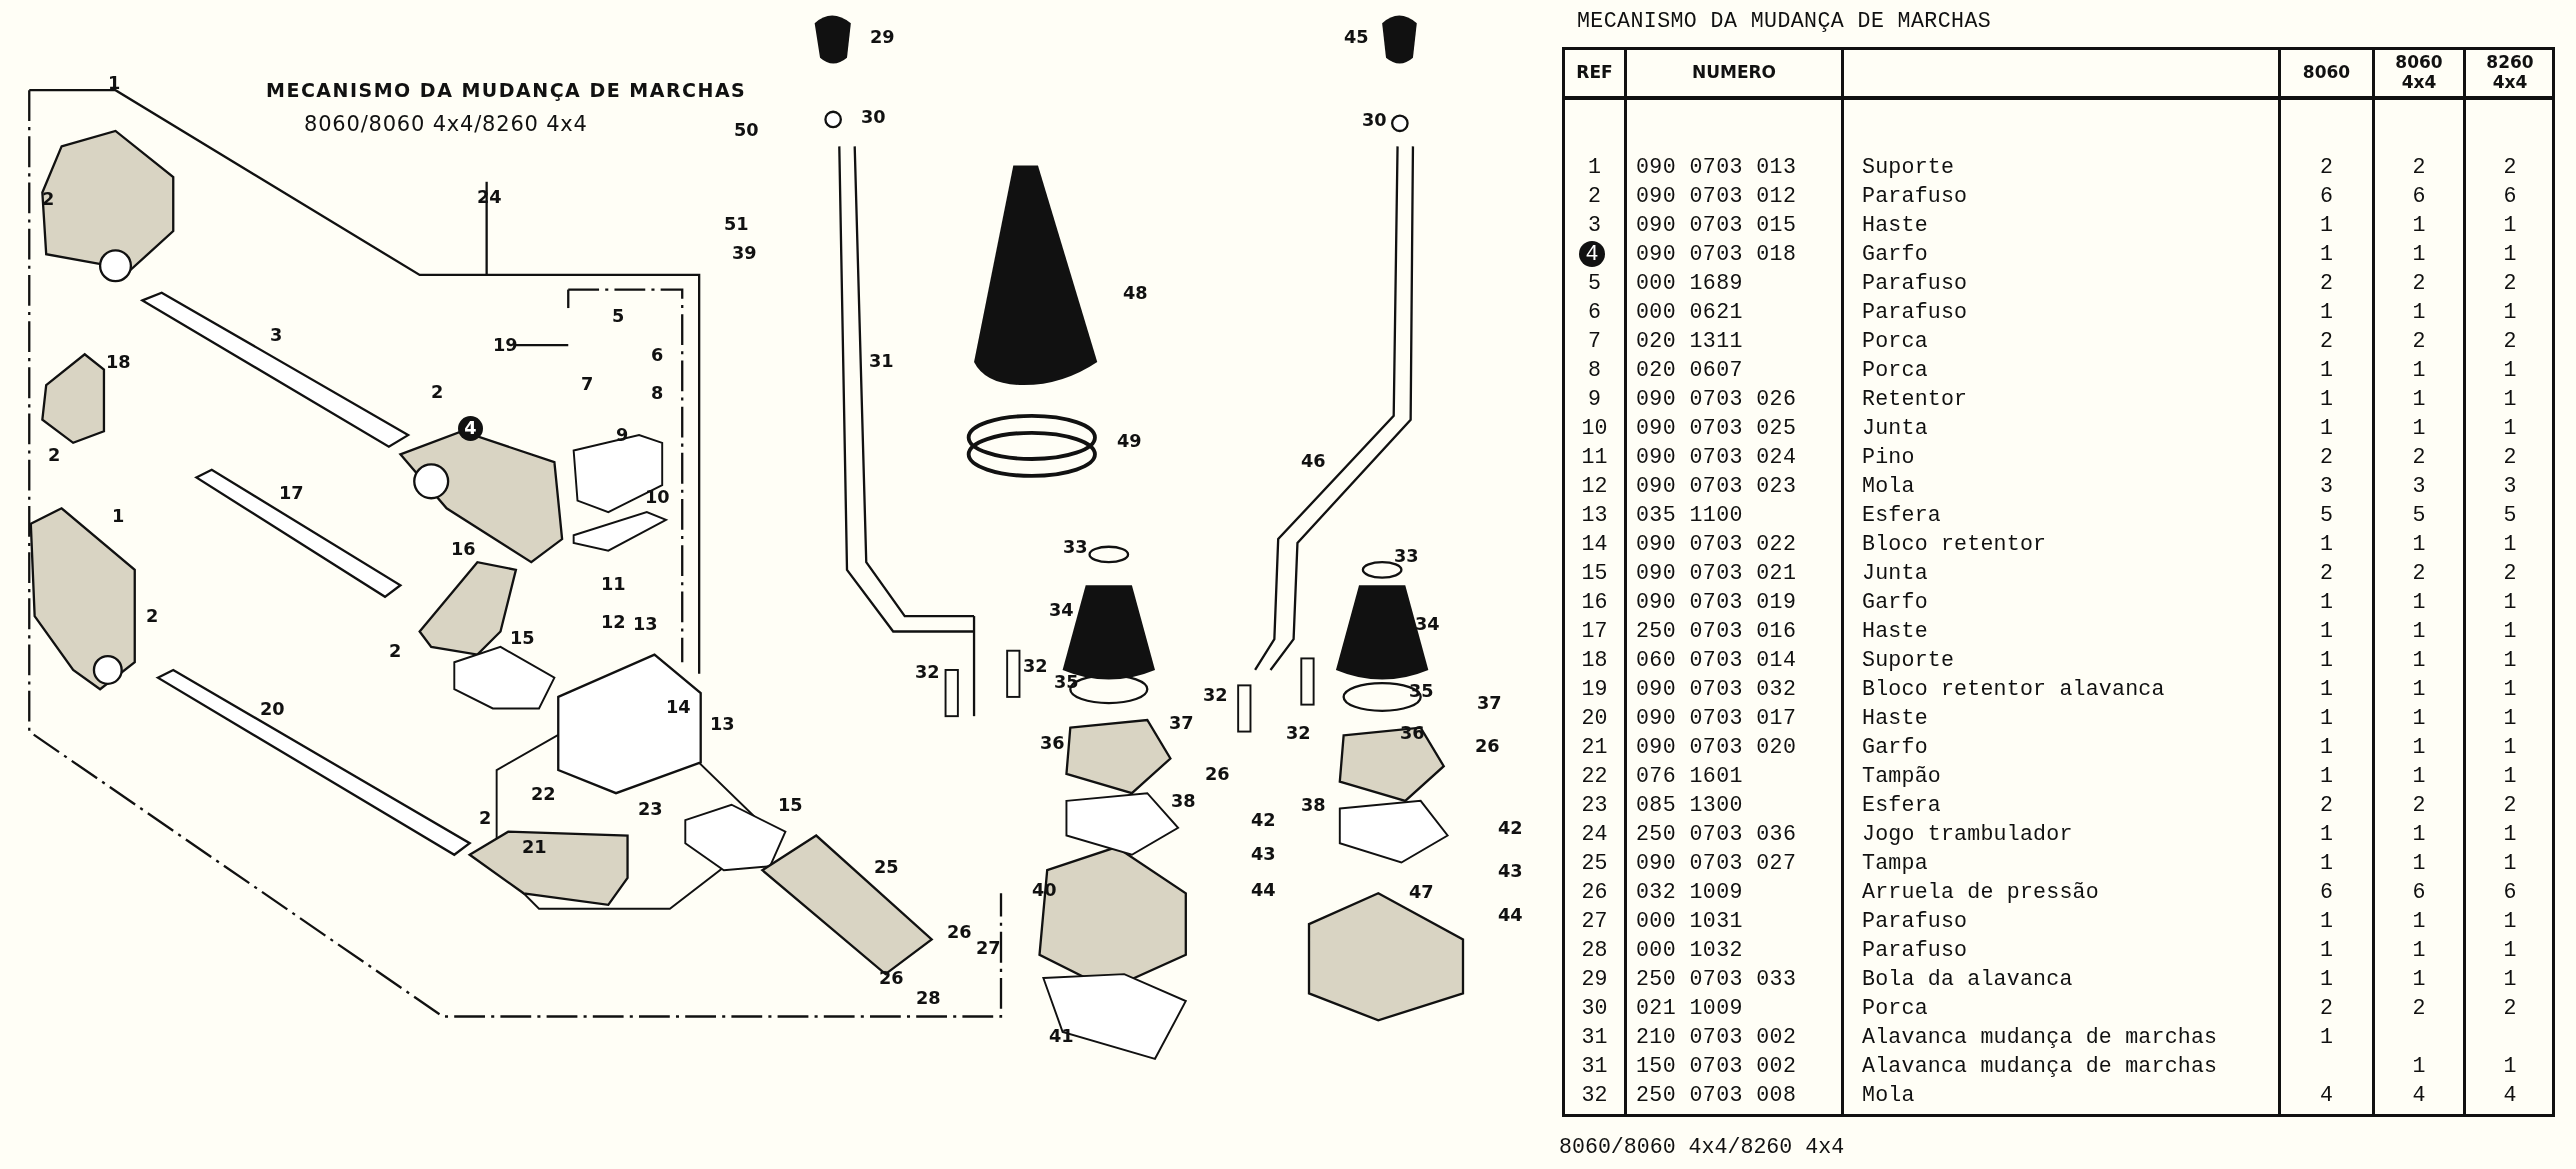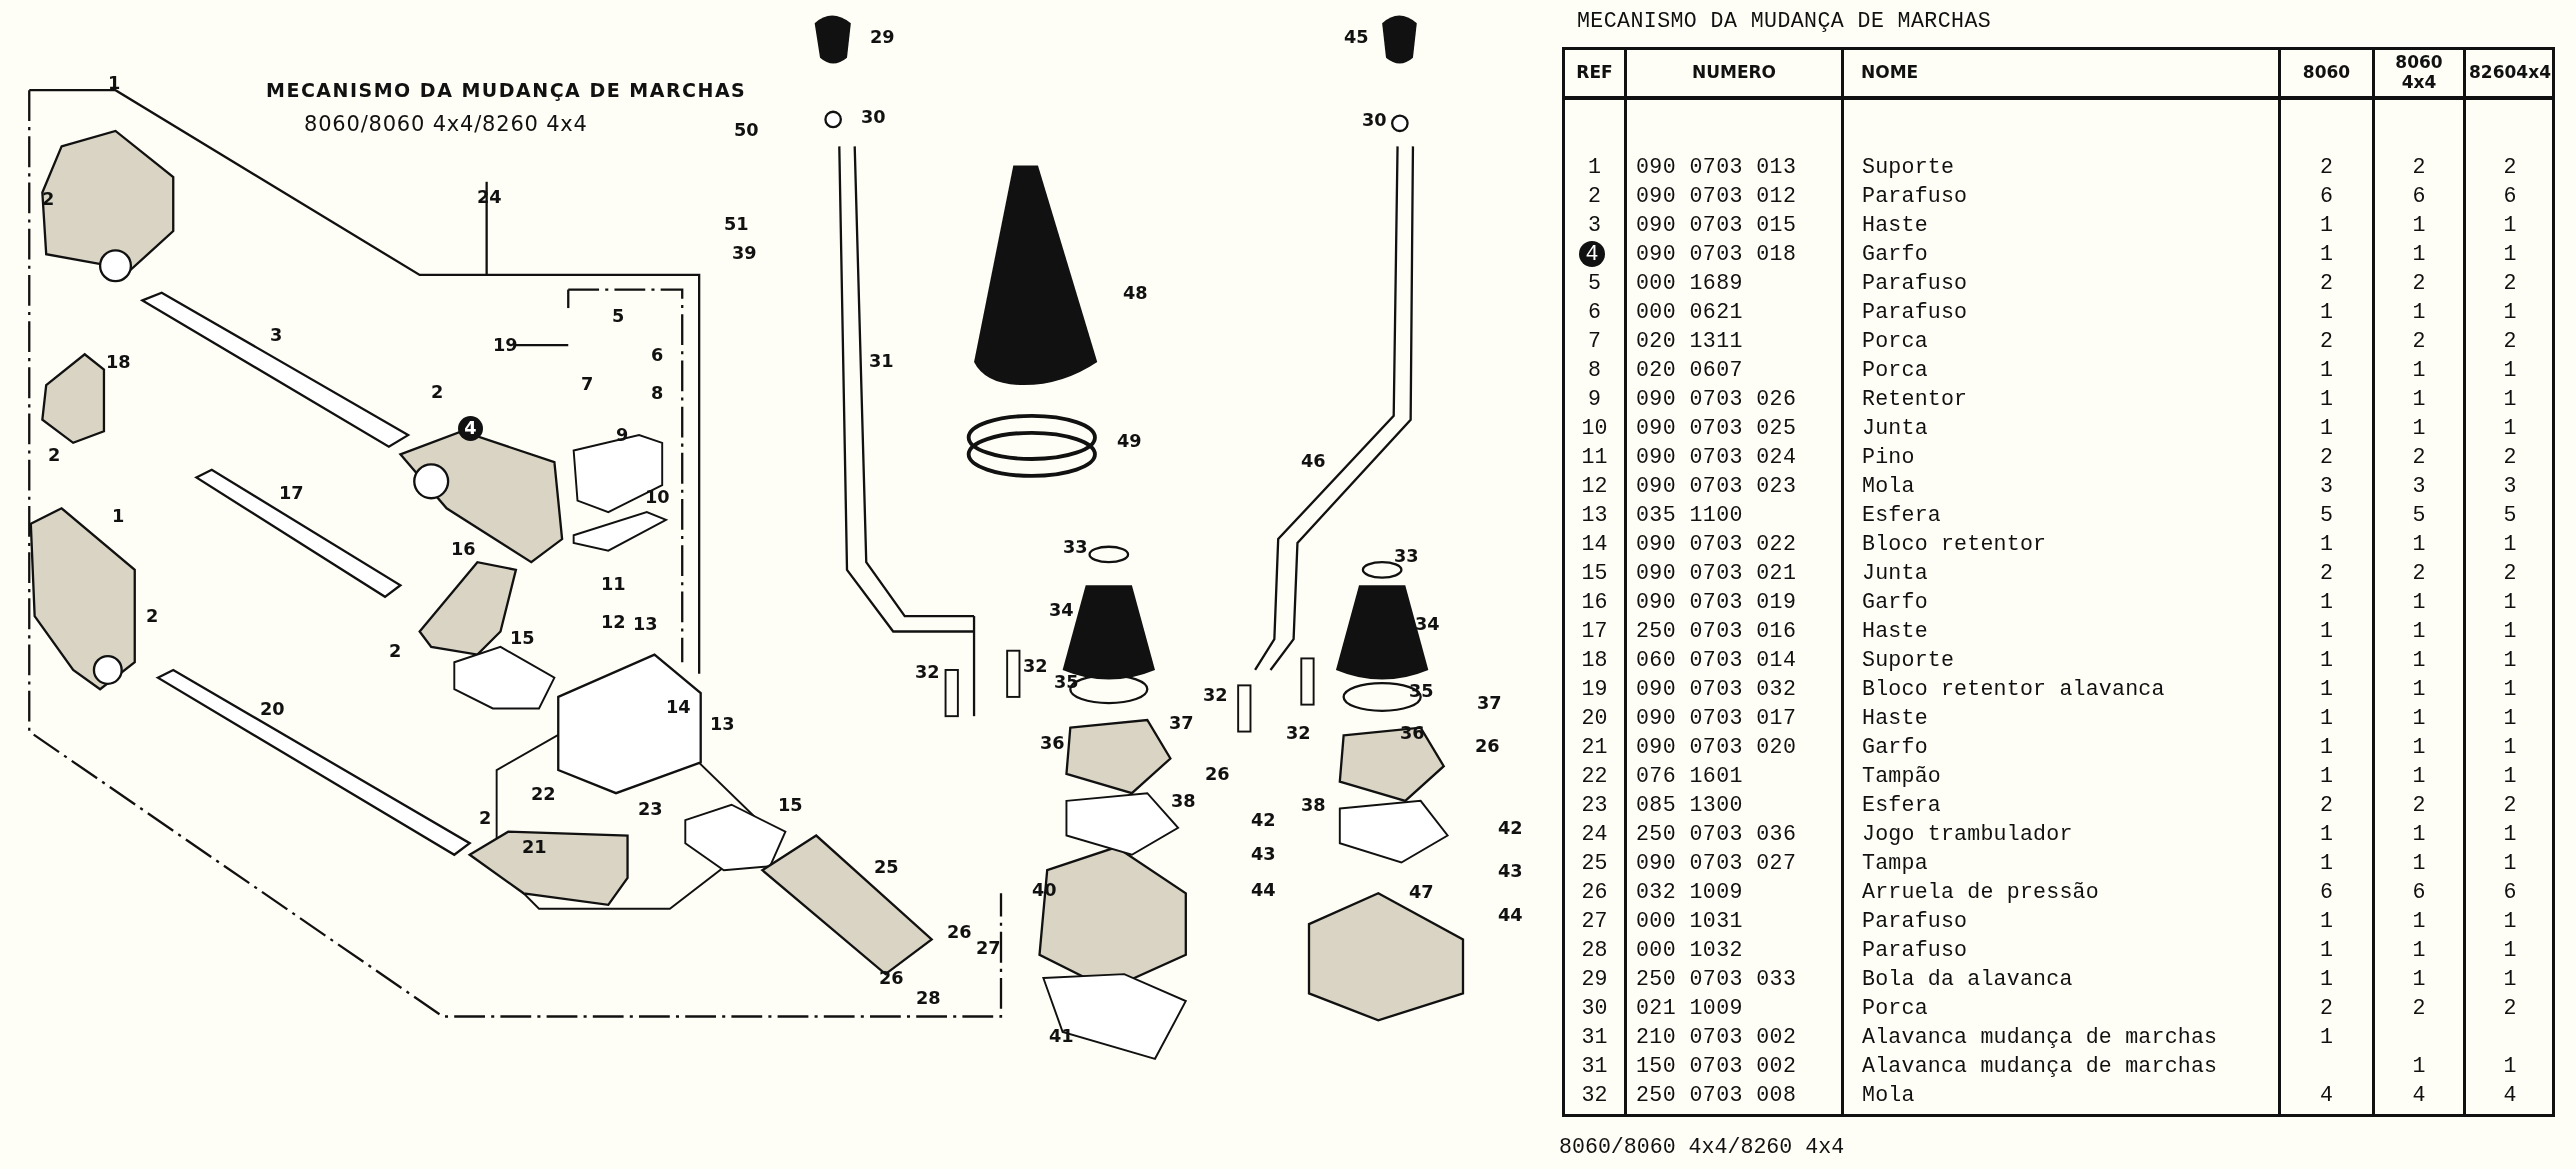--- a/index.html
+++ b/index.html
@@ -282,27 +282,26 @@
 <div id="parts-table">
   <div class="col-line" style="left:59px"></div>
   <div class="col-line" style="left:276px"></div>
   <div class="col-line" style="left:713px"></div>
   <div class="col-line" style="left:807px"></div>
   <div class="col-line" style="left:898px"></div>
   <div class="head-line"></div>
 
   <div class="th" style="left:0;width:59px">REF</div>
   <div class="th" style="left:62px;width:214px">NUMERO</div>
-  <div class="th left" style="left:279px;width:416px">NOME</div>
   <div class="th" style="left:716px;width:91px">8060</div>
   <div class="th" style="left:810px;width:88px;flex-direction:column">
     <span>8060</span>
     <span>4x4</span>
   </div>
-  <div class="th" style="left:901px;width:88px;flex-direction:row">
+  <div class="th" style="left:901px;width:88px;flex-direction:column">
     <span>8260</span>
     <span>4x4</span>
   </div>
 
   <div class="rows" id="rows">
       <div class="row">
         <span class="c-ref">1</span>
         <span class="c-num">090 0703 013</span>
         <span class="c-name">Suporte</span>
         <span class="c-q1">2</span>

